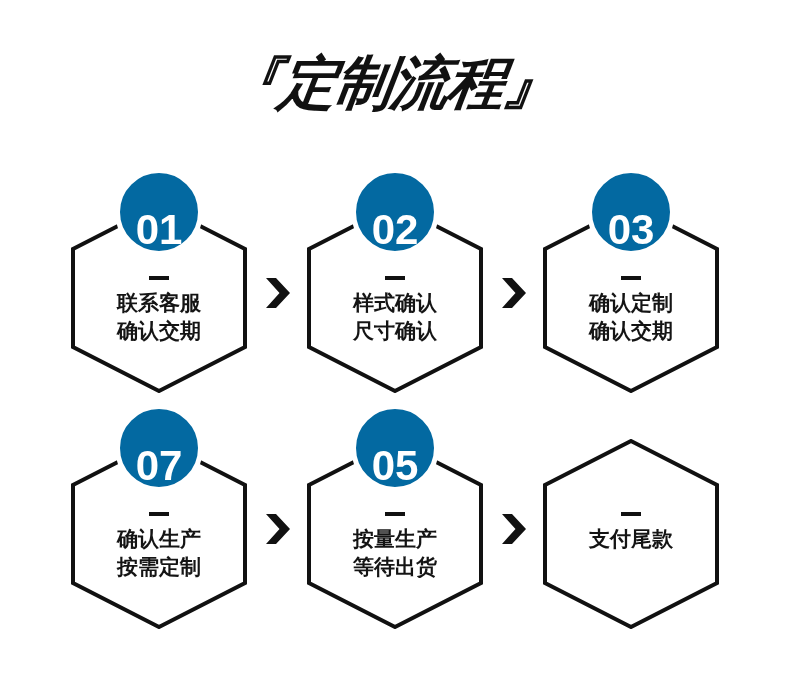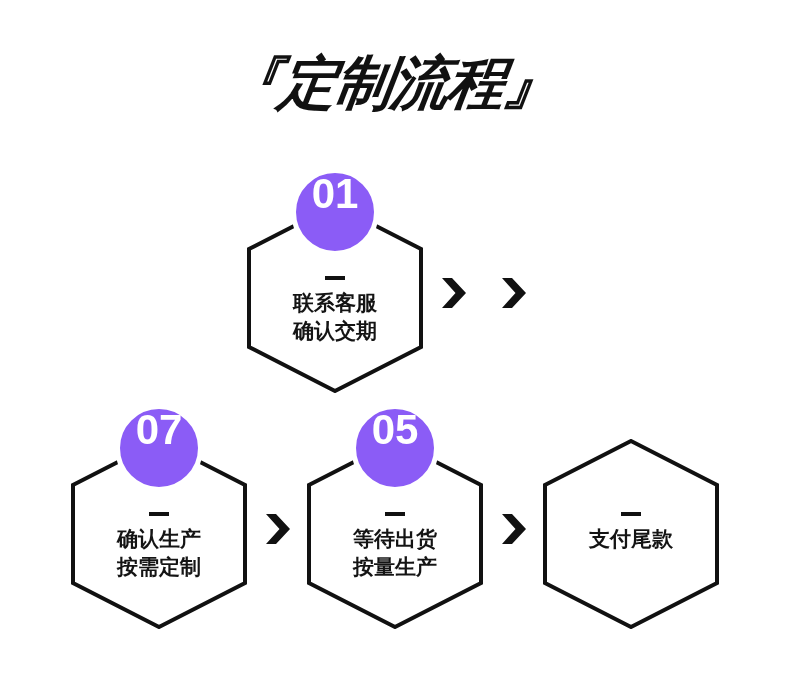--- a/index.html
+++ b/index.html
@@ -50,25 +50,25 @@
     stroke-width: 4;
     stroke-linejoin: miter;
   }
   .badge {
     position: absolute;
     top: -5px;
     left: 50%;
     transform: translateX(-50%);
     width: 78px;
     height: 78px;
-    background: #8b5cf6;
+    background: #0369a1;
     border: 5px solid #ffffff;
     border-radius: 50%;
     display: flex;
-    align-items: flex-start;
+    align-items: flex-end;
     justify-content: center;
   }
   .num {
     color: #ffffff;
     font-size: 42px;
     font-weight: 700;
     line-height: 1;
   }
   .content {
     position: absolute;
@@ -128,27 +128,53 @@
         <div class="line">确认交期</div>
       </div>
     </div>
 
     <div class="arrow">
       <svg class="chevron" viewBox="0 0 27 30" xmlns="http://www.w3.org/2000/svg">
         <polygon points="2,0 12,0 26,15 12,30 2,30 15.5,15"></polygon>
       </svg>
     </div>
 
-
-    <div class="arrow">
-      <svg class="chevron" viewBox="0 0 27 30" xmlns="http://www.w3.org/2000/svg">
-        <polygon points="2,0 12,0 26,15 12,30 2,30 15.5,15"></polygon>
-      </svg>
-    </div>
-
+    <div class="step">
+      <svg class="hex" viewBox="0 0 176 190" xmlns="http://www.w3.org/2000/svg">
+        <polygon points="88,2 174,46 174,144 88,188 2,144 2,46"></polygon>
+      </svg>
+      <div class="badge">
+        <span class="num">02</span>
+      </div>
+      <div class="content">
+        <div class="dash"></div>
+        <div class="line">样式确认</div>
+        <div class="line">尺寸确认</div>
+      </div>
+    </div>
+
+    <div class="arrow">
+      <svg class="chevron" viewBox="0 0 27 30" xmlns="http://www.w3.org/2000/svg">
+        <polygon points="2,0 12,0 26,15 12,30 2,30 15.5,15"></polygon>
+      </svg>
+    </div>
+
+    <div class="step">
+      <svg class="hex" viewBox="0 0 176 190" xmlns="http://www.w3.org/2000/svg">
+        <polygon points="88,2 174,46 174,144 88,188 2,144 2,46"></polygon>
+      </svg>
+      <div class="badge">
+        <span class="num">03</span>
+      </div>
+      <div class="content">
+        <div class="dash"></div>
+        <div class="line">确认定制</div>
+        <div class="line">确认交期</div>
+      </div>
+    </div>
 
   </div>
 
   <div class="row row-2">
 
     <div class="step">
       <svg class="hex" viewBox="0 0 176 190" xmlns="http://www.w3.org/2000/svg">
         <polygon points="88,2 174,46 174,144 88,188 2,144 2,46"></polygon>
       </svg>
       <div class="badge">
@@ -169,22 +195,22 @@
 
     <div class="step">
       <svg class="hex" viewBox="0 0 176 190" xmlns="http://www.w3.org/2000/svg">
         <polygon points="88,2 174,46 174,144 88,188 2,144 2,46"></polygon>
       </svg>
       <div class="badge">
         <span class="num">05</span>
       </div>
       <div class="content">
         <div class="dash"></div>
+        <div class="line">按量生产</div>
         <div class="line">等待出货</div>
-        <div class="line">按量生产</div>
       </div>
     </div>
 
     <div class="arrow">
       <svg class="chevron" viewBox="0 0 27 30" xmlns="http://www.w3.org/2000/svg">
         <polygon points="2,0 12,0 26,15 12,30 2,30 15.5,15"></polygon>
       </svg>
     </div>
 
     <div class="step">

